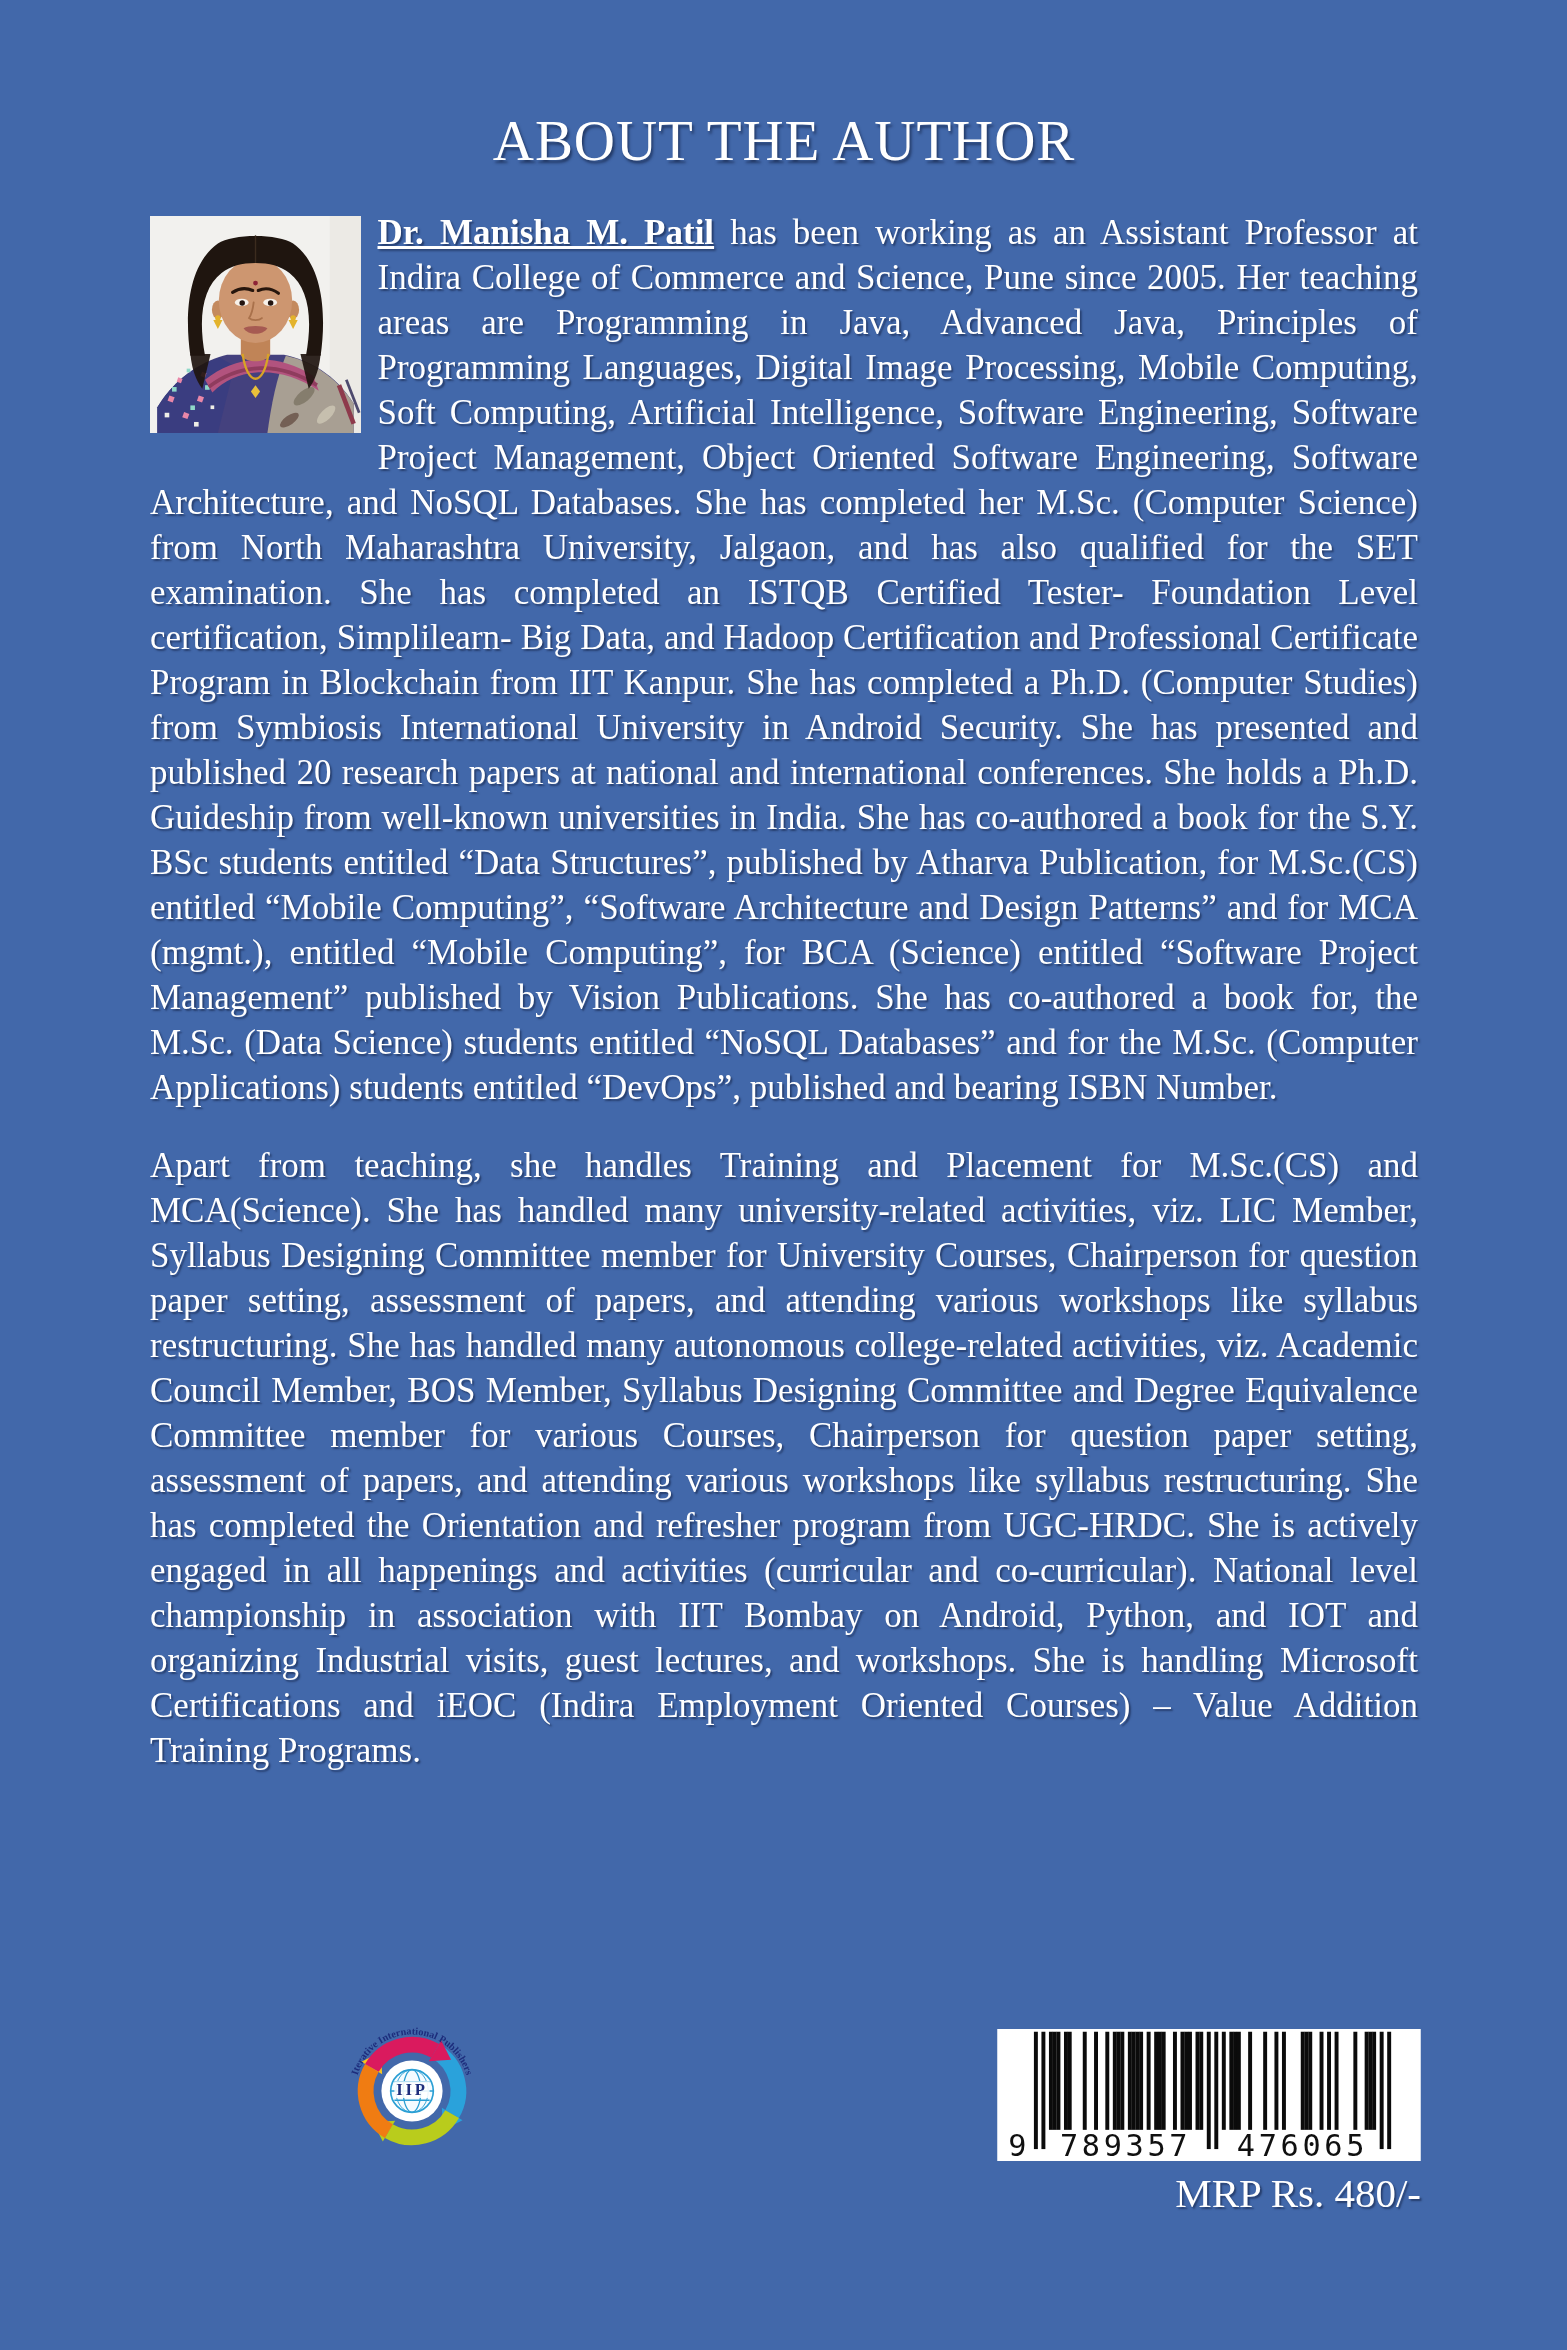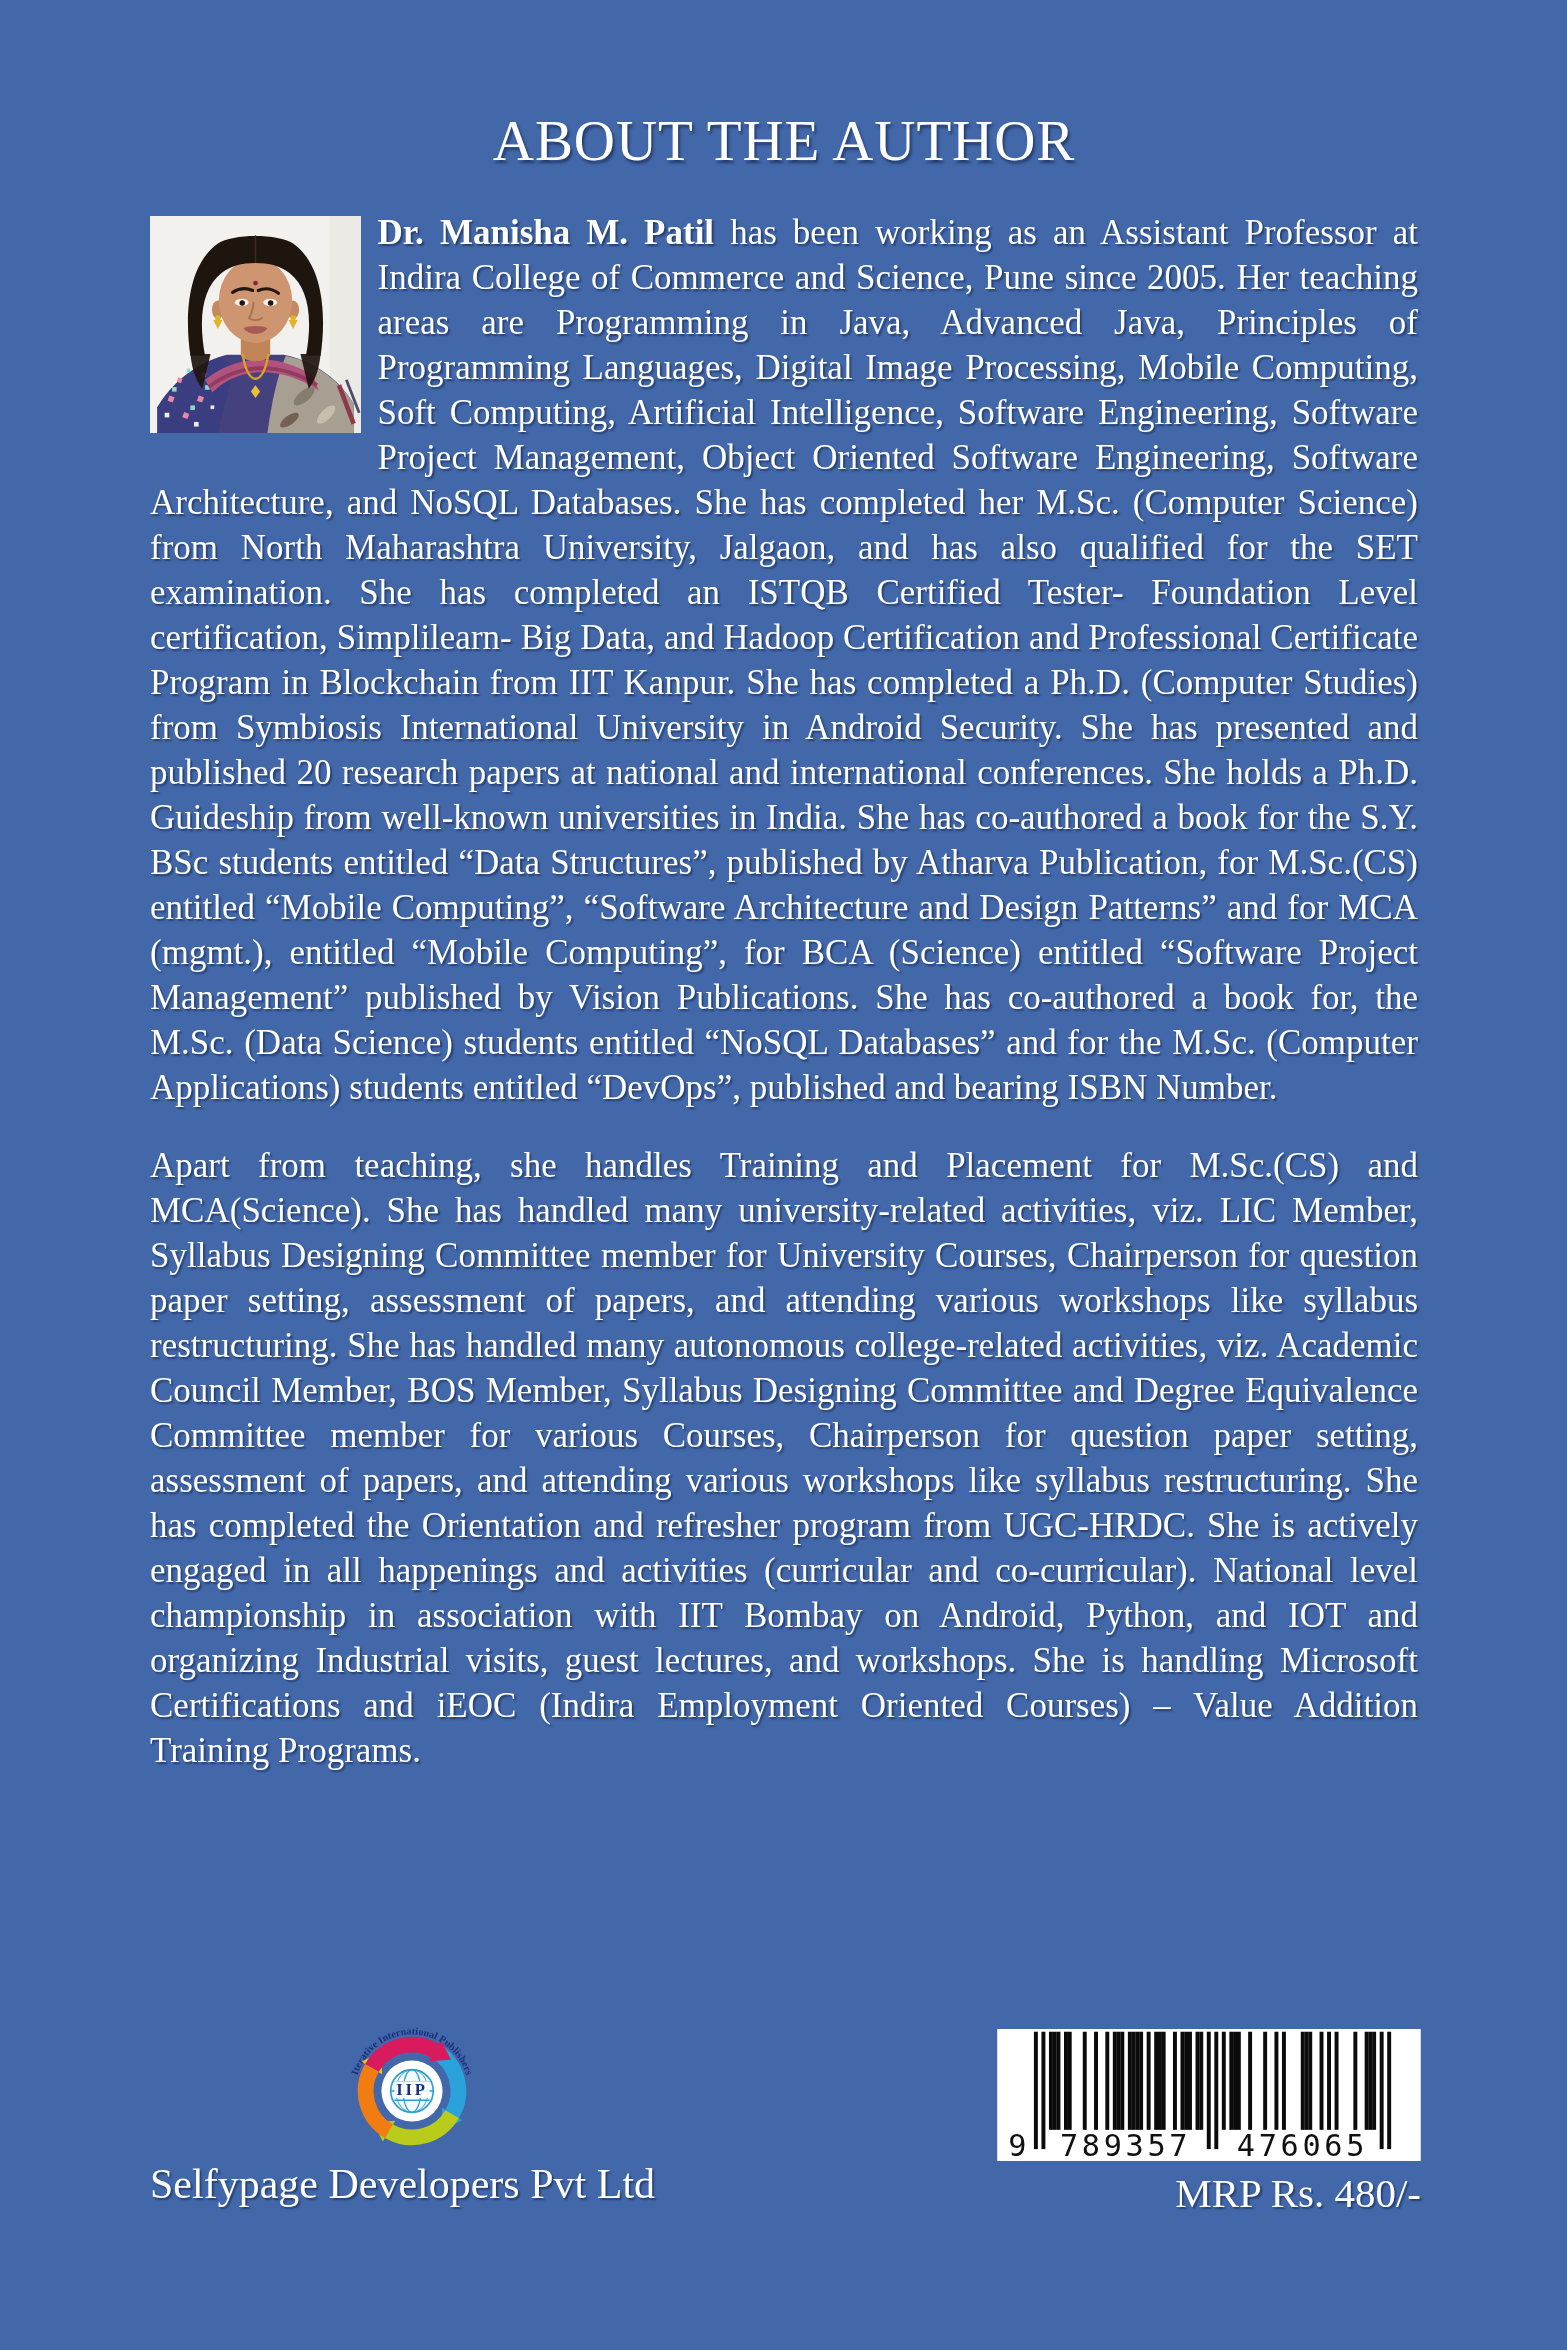--- a/index.html
+++ b/index.html
@@ -16,21 +16,21 @@
   }
   .photo{
     float:left;width:211px;height:217px;margin:5.5px 16.5px 5.5px 0;
   }
   .photo svg{display:block;width:100%;height:100%;}
   .para{
     margin:0;font-size:35px;line-height:45px;text-align:justify;
     text-shadow:1.8px 1.8px 1.8px rgba(10,20,50,.5);
   }
   .para.second{margin-top:33px;}
-  .lead{font-weight:bold;}
+  .lead{font-weight:bold;text-decoration:underline;}
   .isbn{
     position:absolute;left:997px;top:1972px;font-size:41px;white-space:nowrap;
     text-shadow:1.8px 1.8px 1.8px rgba(10,20,50,.5);
   }
   .barcode{position:absolute;left:997px;top:2029px;width:424px;height:132px;}
   .mrp{
     position:absolute;left:997px;top:2169px;width:424px;text-align:right;
     font-size:41px;text-shadow:1.8px 1.8px 1.8px rgba(10,20,50,.5);
   }
   .publisher{
@@ -209,16 +209,15 @@
         <path d="M56,72 L94,72 M52,82 L98,82 M56,92 L94,92" stroke="#2a9fd4" stroke-width="1.4"></path>
         <rect x="56" y="71.5" width="38" height="18" fill="#ffffff" opacity="0.88"></rect>
         <text x="75" y="86.5" text-anchor="middle" font-family="Liberation Serif, serif" font-weight="bold" font-size="18" letter-spacing="3" fill="#1d2d7c">IIP</text>
       </g>
       <text font-family="Liberation Serif, serif" font-weight="bold" font-size="11" fill="#1d2d7c">
         <textPath href="#ringpath" startOffset="50%" text-anchor="middle">Iterative International Publishers</textPath>
       </text>
     </svg>
   </div>
 
-  <div class="publisher">Selfypage Developers Pvt Ltd</div>
 
 </div>
 
 
 </body></html>

